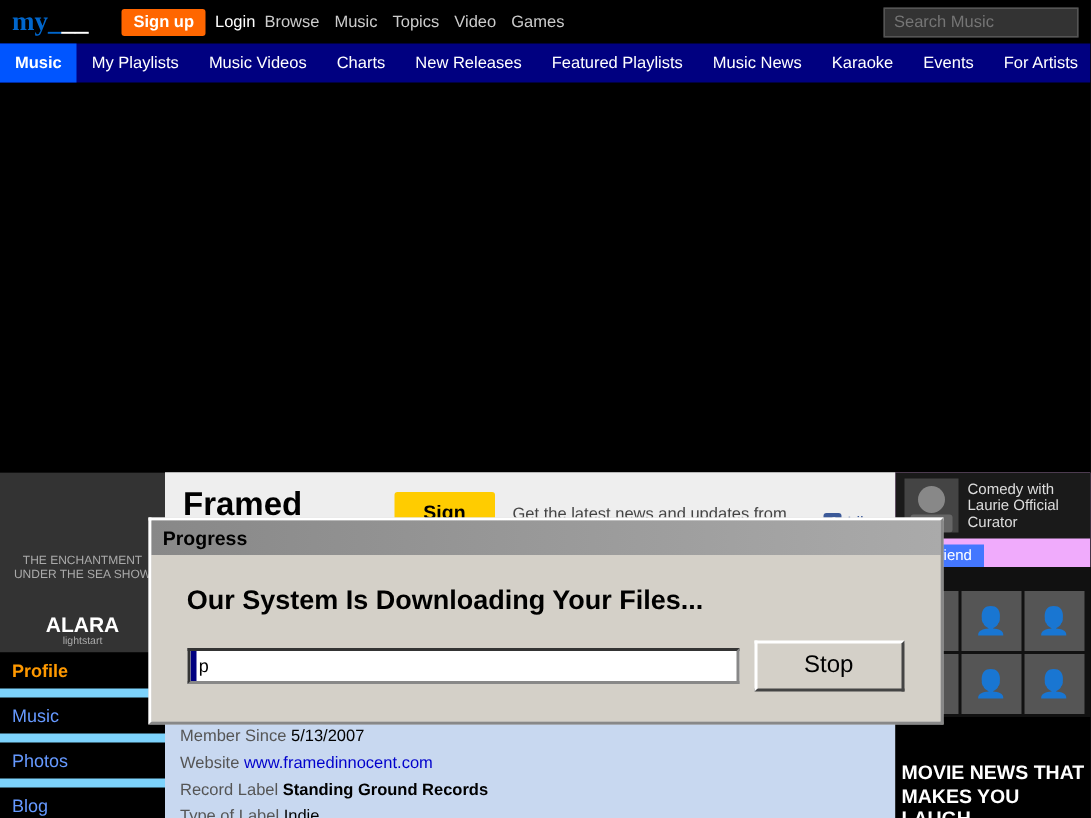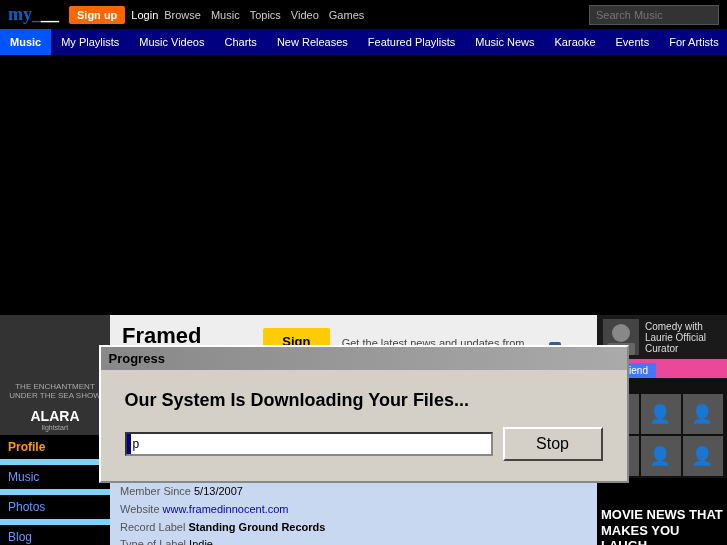--- a/index.html
+++ b/index.html
@@ -11,21 +11,21 @@
       display: flex;
       align-items: center;
       padding: 4px 8px;
       gap: 6px;
     }
     .logo {
       color: #fff;
       font-size: 18px;
       font-weight: bold;
       font-family: Georgia, serif;
-      margin-right: 4px;
+      margin-right: 16px;
     }
     .logo span { color: #0066cc; }
     .btn-signup {
       background: #ff6600;
       color: #fff;
       border: none;
       padding: 3px 8px;
       font-size: 11px;
       font-weight: bold;
       cursor: pointer;
@@ -292,21 +292,21 @@
     .info-value { color: #000; }
     .info-bold { font-weight: bold; }
 
     
     .right-sidebar {
       width: 130px;
       min-width: 130px;
       background: #111;
     }
     .right-widget {
-      background: #ec4899;
+      background: #f0abfc;
       margin-bottom: 14px;
     }
     .right-widget-top {
       display: flex;
       align-items: center;
       gap: 6px;
       padding: 4px 6px;
       background: #1a1a1a;
     }
     .right-avatar {
@@ -422,21 +422,21 @@
       </div>
     </div>
   </div>
 
   <div class="profile-layout">
 
     <div class="left-sidebar">
       <div class="artist-image">
         <div class="artist-image-inner">
           <div style="font-size:8px;color:#aaa;text-align:center;line-height:1.1;">THE ENCHANTMENT UNDER THE SEA SHOW</div>
-          <div style="font-size:14px;color:#fff;font-weight:bold;margin-top:7px;">ALARA</div>
+          <div style="font-size:14px;color:#fff;font-weight:bold;margin-top:20px;">ALARA</div>
           <div style="font-size:7px;color:#aaa;">lightstart</div>
         </div>
       </div>
       <div class="sidebar-nav">
         <div class="sidebar-nav-item active">Profile</div>
         <div class="sidebar-nav-item">Music</div>
         <div class="sidebar-nav-item">Photos</div>
         <div class="sidebar-nav-item">Blog</div>
         <div class="sidebar-nav-item">Stream</div>
 

